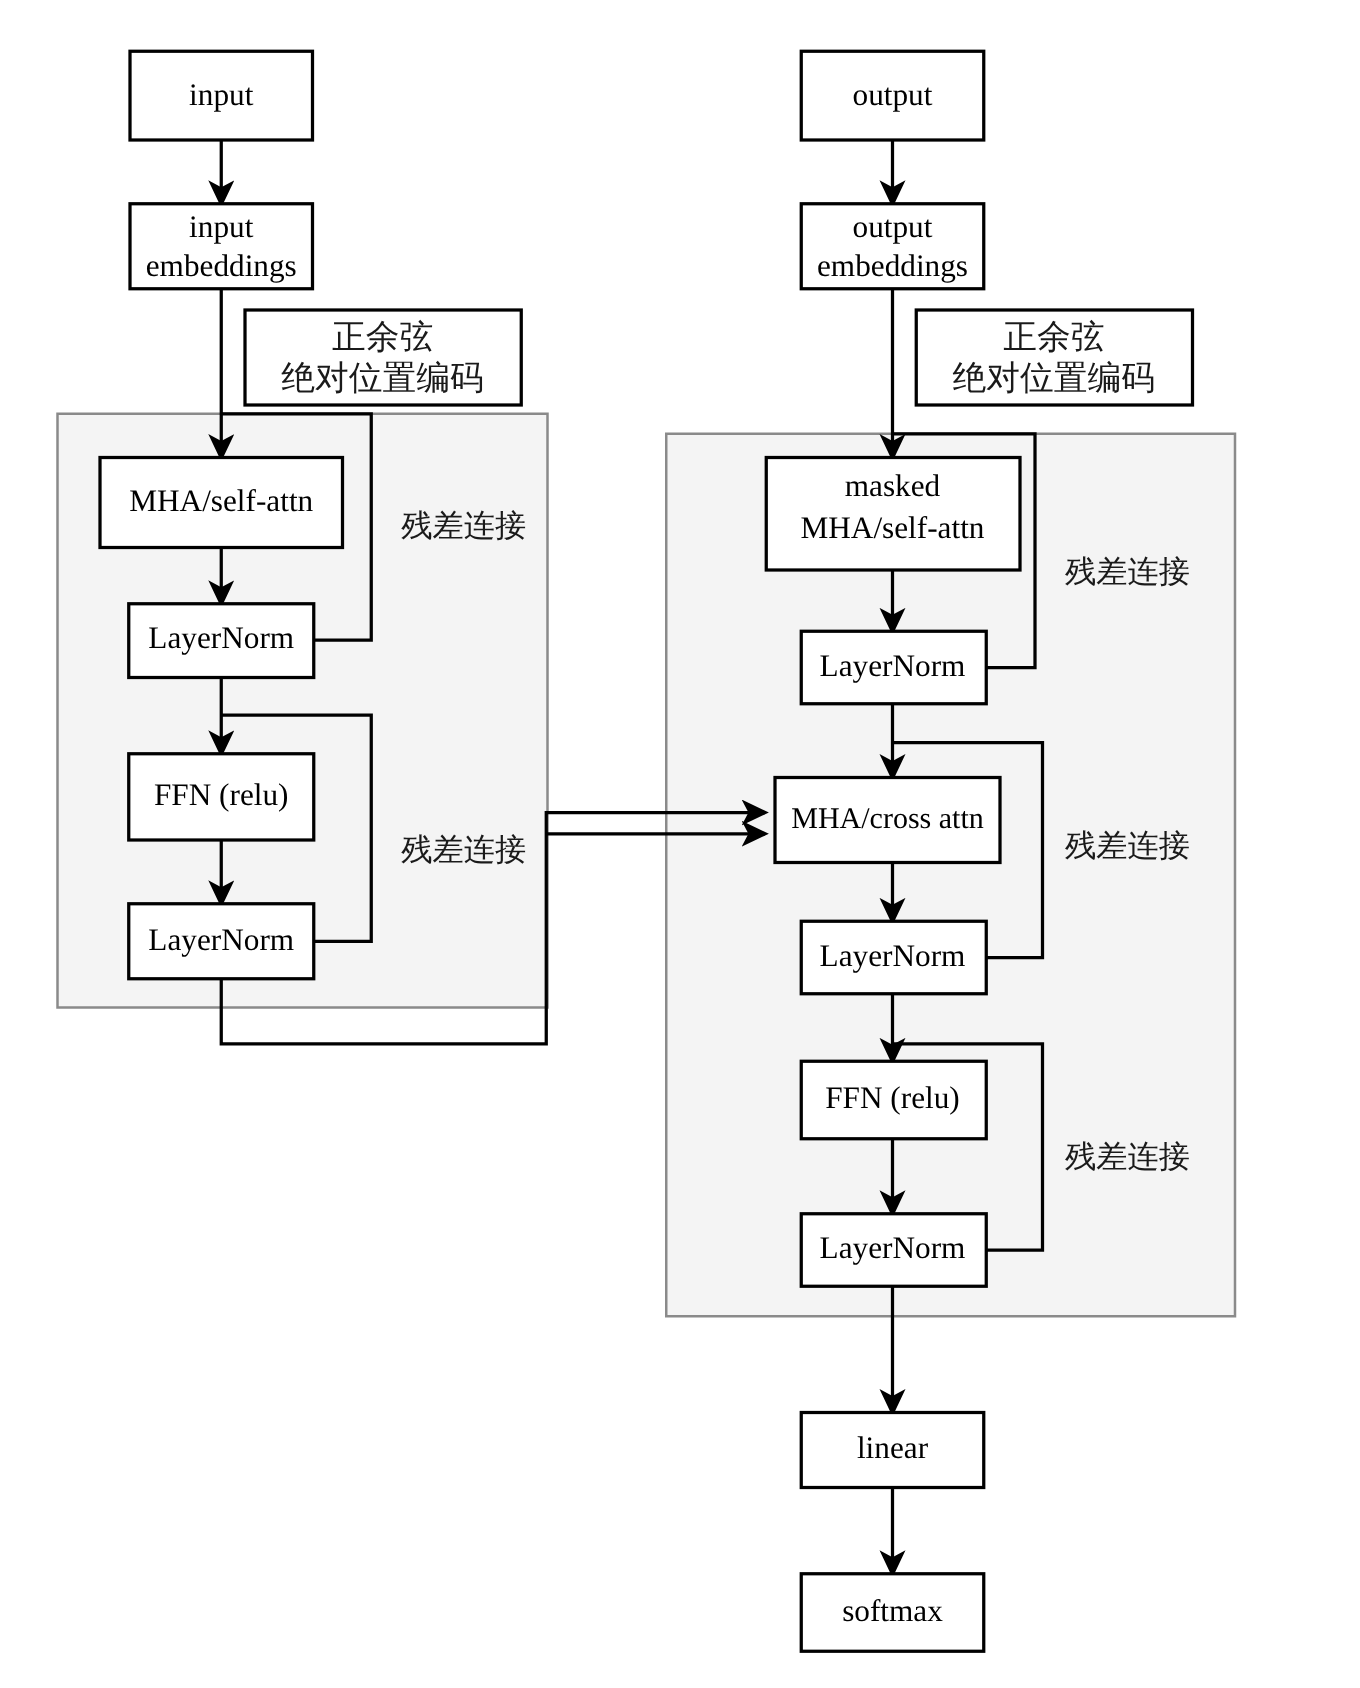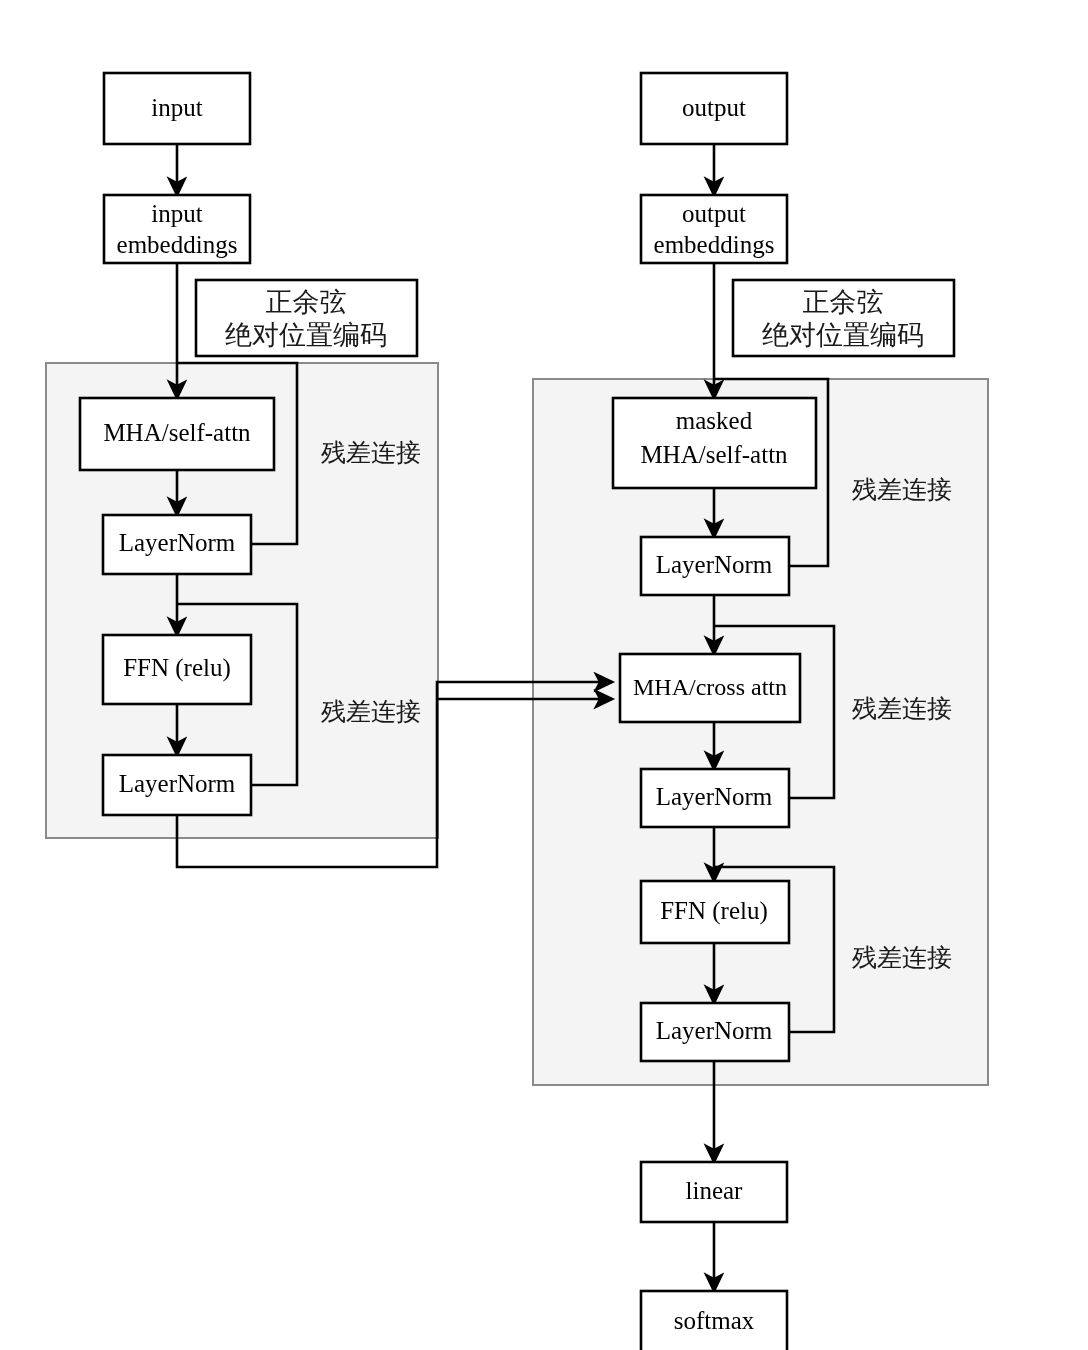--- a/index.html
+++ b/index.html
@@ -10,21 +10,20 @@
   body {
     width: 1088px;
     height: 1350px;
     font-family: "Liberation Serif", serif;
     overflow: hidden;
   }
   #diagram-root {
     position: relative;
     width: 1088px;
     height: 1308px;
-    margin-top: 32px;
   }
   svg.canvas {
     position: absolute;
     inset: 0;
     width: 1088px;
     height: 1350px;
     display: block;
   }
   .node-box {
     fill: #ffffff;

